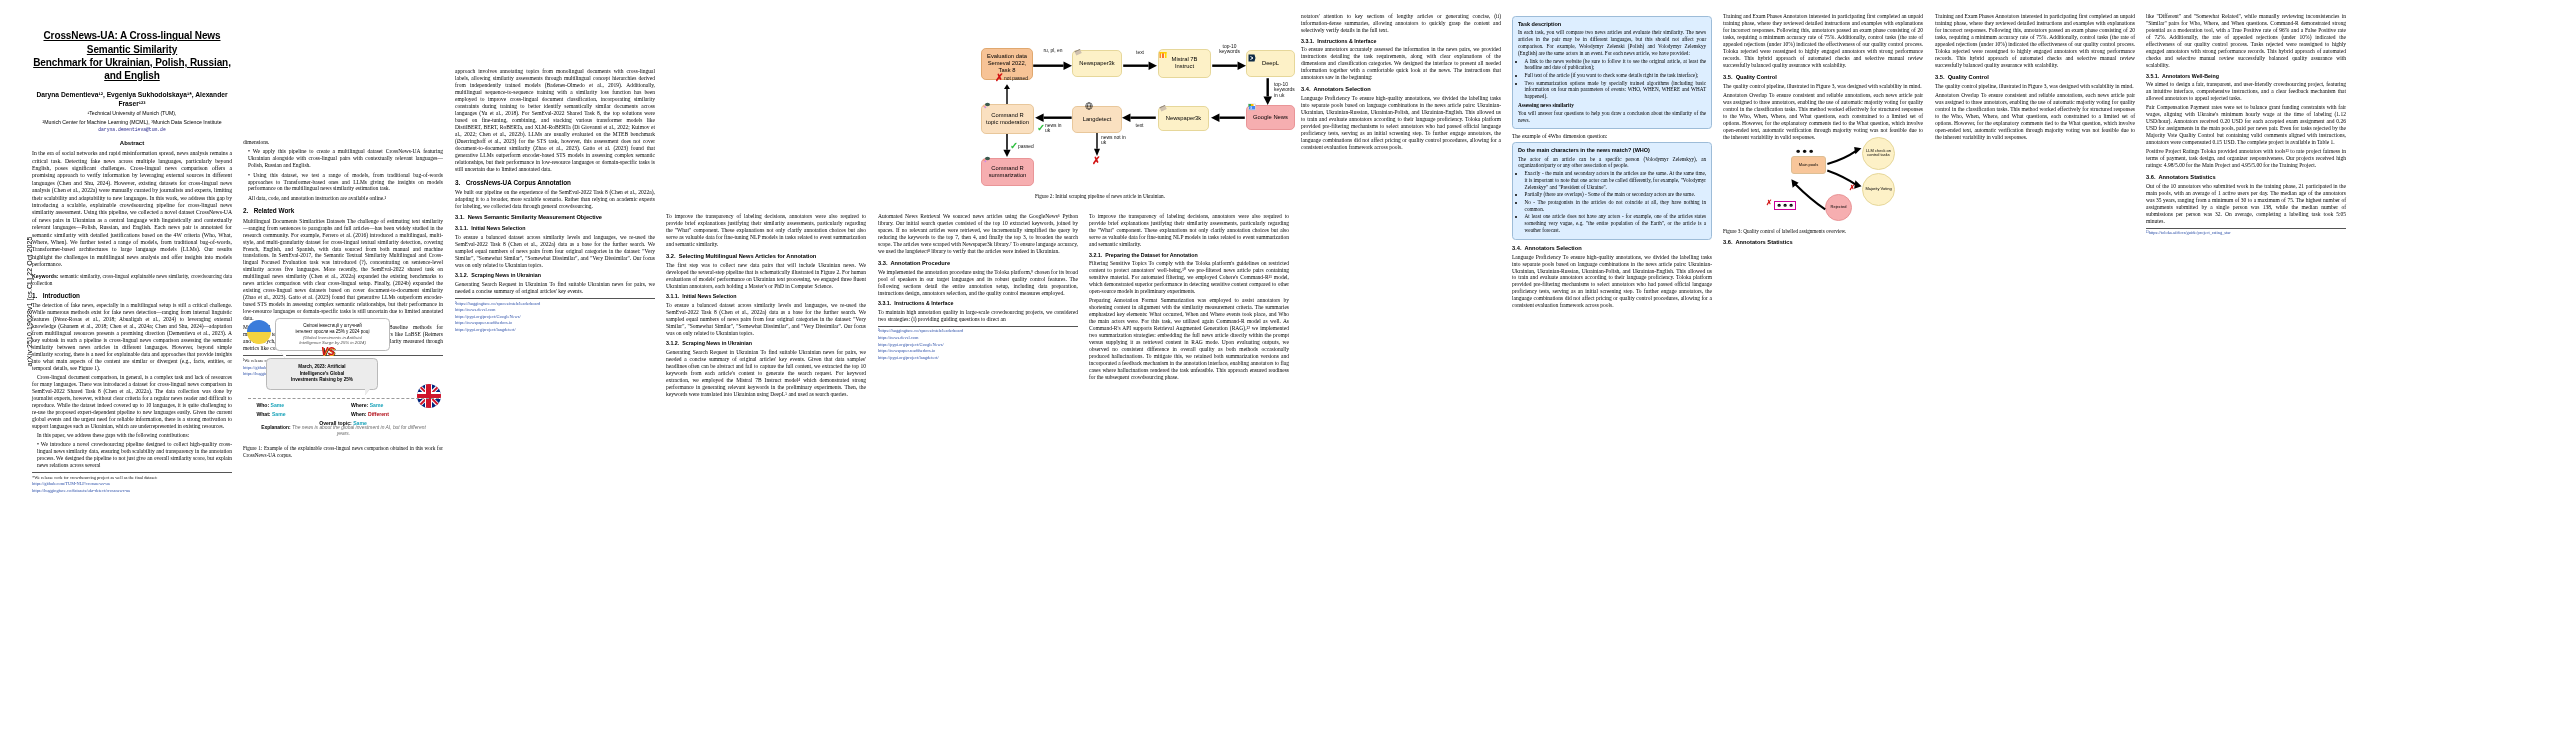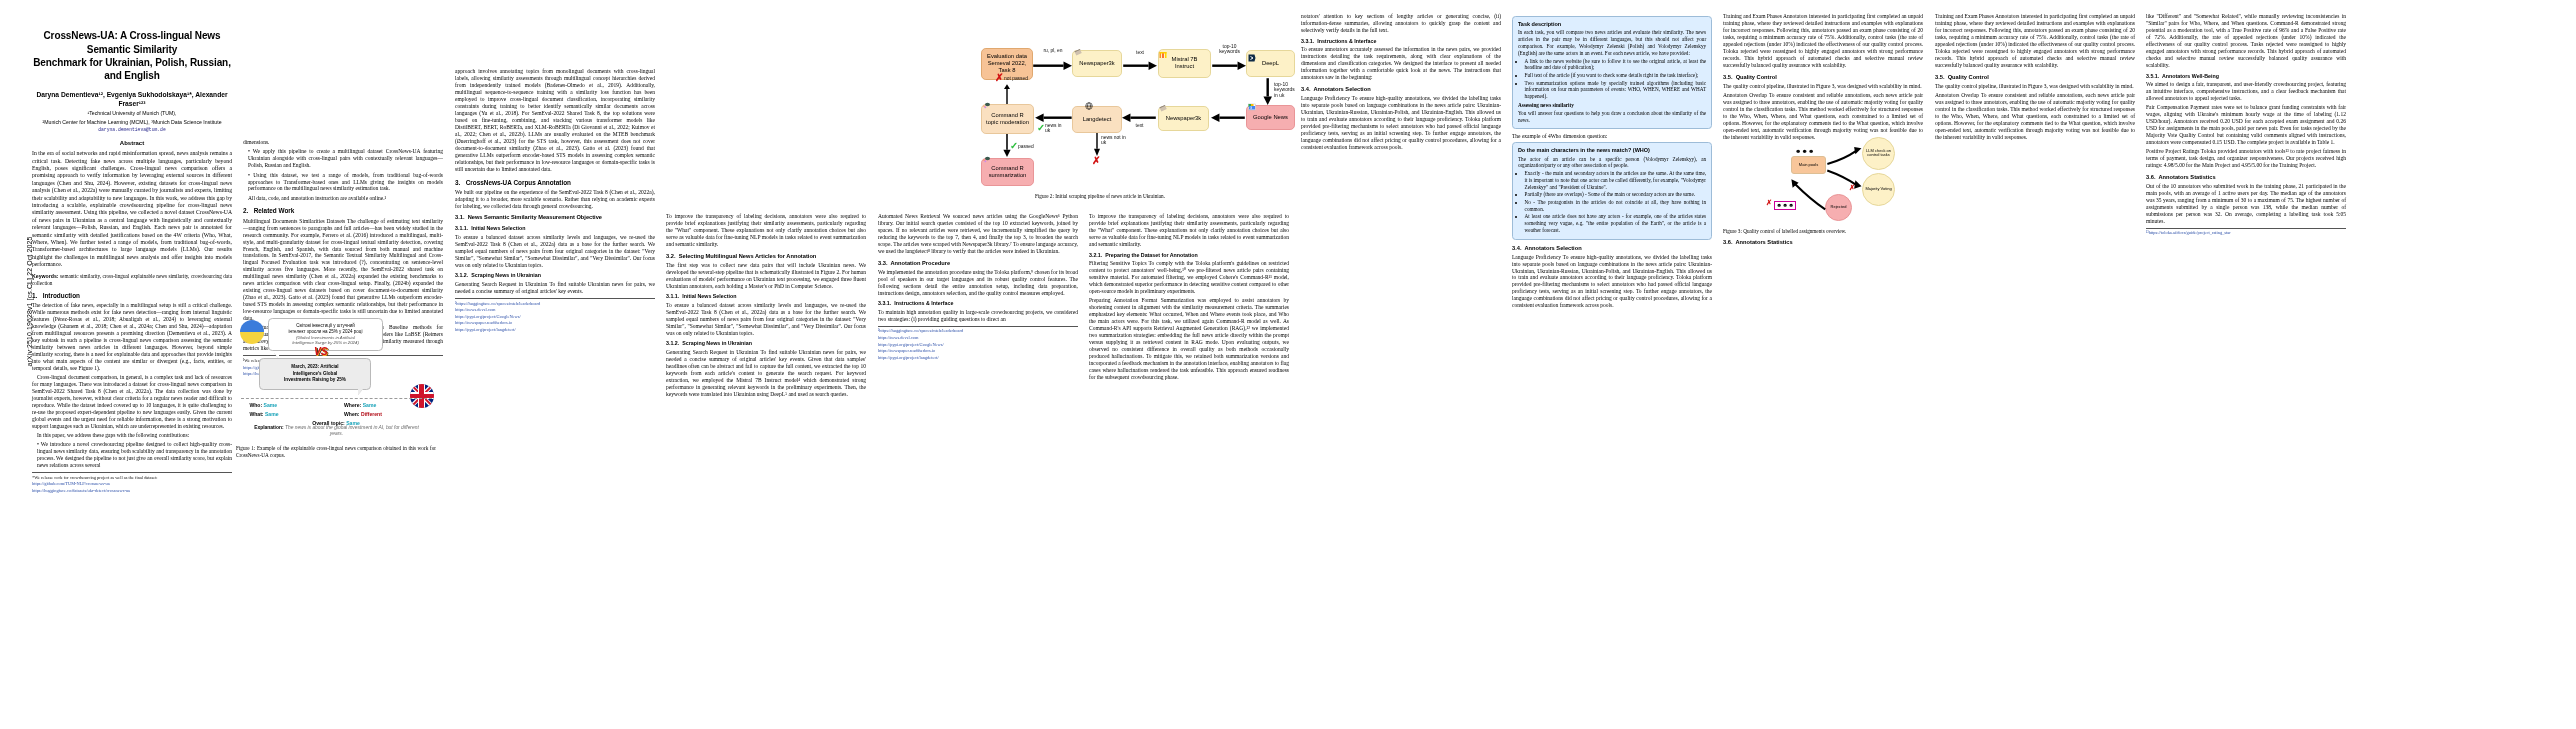--- a/index.html
+++ b/index.html
@@ -46,20 +46,21 @@
   .col p { margin:0 0 2.1px 0; text-indent:4.9px; }
   .col p.nf { text-indent:0; }
   h1.title {
     font-family:"Liberation Sans", sans-serif;
     font-size:10px;
     font-weight:bold;
     text-align:center;
     margin:16px 0 0 0;
     line-height:1.32;
     letter-spacing:-0.1px;
+    text-decoration:underline;
   }
   .authors {
     font-family:"Liberation Sans", sans-serif;
     font-size:6.7px; font-weight:bold;
     text-align:center; margin-top:9px;
   }
   .affil {
     font-family:"Liberation Sans", sans-serif;
     font-size:5.2px; text-align:center; line-height:1.34; margin-top:1.8px;
   }
@@ -260,21 +261,21 @@
     <p class="nf">Multilingual Documents Similarities Datasets The challenge of estimating text similarity—ranging from sentences to paragraphs and full articles—has been widely studied in the research community. For example, Ferrero et al. (2016) introduced a multilingual, multi-style, and multi-granularity dataset for cross-lingual textual similarity detection, covering French, English, and Spanish, with data sourced from both manual and machine translations. In SemEval-2017, the Semantic Textual Similarity Multilingual and Cross-lingual Focused Evaluation task was introduced (?), concentrating on sentence-level similarity across five languages. More recently, the SemEval-2022 shared task on multilingual news similarity (Chen et al., 2022a) expanded the existing benchmarks to news articles comparison with clear cross-lingual setup. Finally, (2024b) expanded the existing cross-lingual news datasets based on cover document-to-document similarity (Zhao et al., 2023). Gatto et al. (2023) found that generative LLMs outperform encoder-based STS models in assessing complex semantic relationships, but their performance in low-resource languages or domain-specific tasks is still uncertain due to limited annotated data.</p>
     <p class="nf">Multilingual Documents Similarities Estimation Methods Baseline methods for multilingual text similarity estimation often use sentence encoders like LaBSE (Reimers and Gurevych, 2020) and mBERT (Devlin et al., 2019), with similarity measured through metrics like cosine similarity. Another</p>
 
     <div class="fn">
       <div>¹We release code for crowdsourcing project as well as the final dataset:</div>
       <div class="fnlink">https://github.com/TUM-NLP/crossnews-ua</div>
       <div class="fnlink">https://huggingface.co/datasets/ukr-detect/crossnews-ua</div>
     </div>
   </div>
 
-  <div class="fig1" style="position:absolute;left:204px;top:301px;">
+  <div class="fig1" style="position:absolute;left:211px;top:301px;">
     <div class="flag-ua"></div>
 
     <div class="bub bub-ua">
       <div>Світові інвестиції у штучний</div>
       <div>інтелект зросли на 25% у 2024 році</div>
       <div class="tr">(Global Investments in Artificial</div>
       <div class="tr">Intelligence Surge by 25% in 2024)</div>
     </div>
     <div class="tail" style="left:38px;top:36px;"></div>
 

